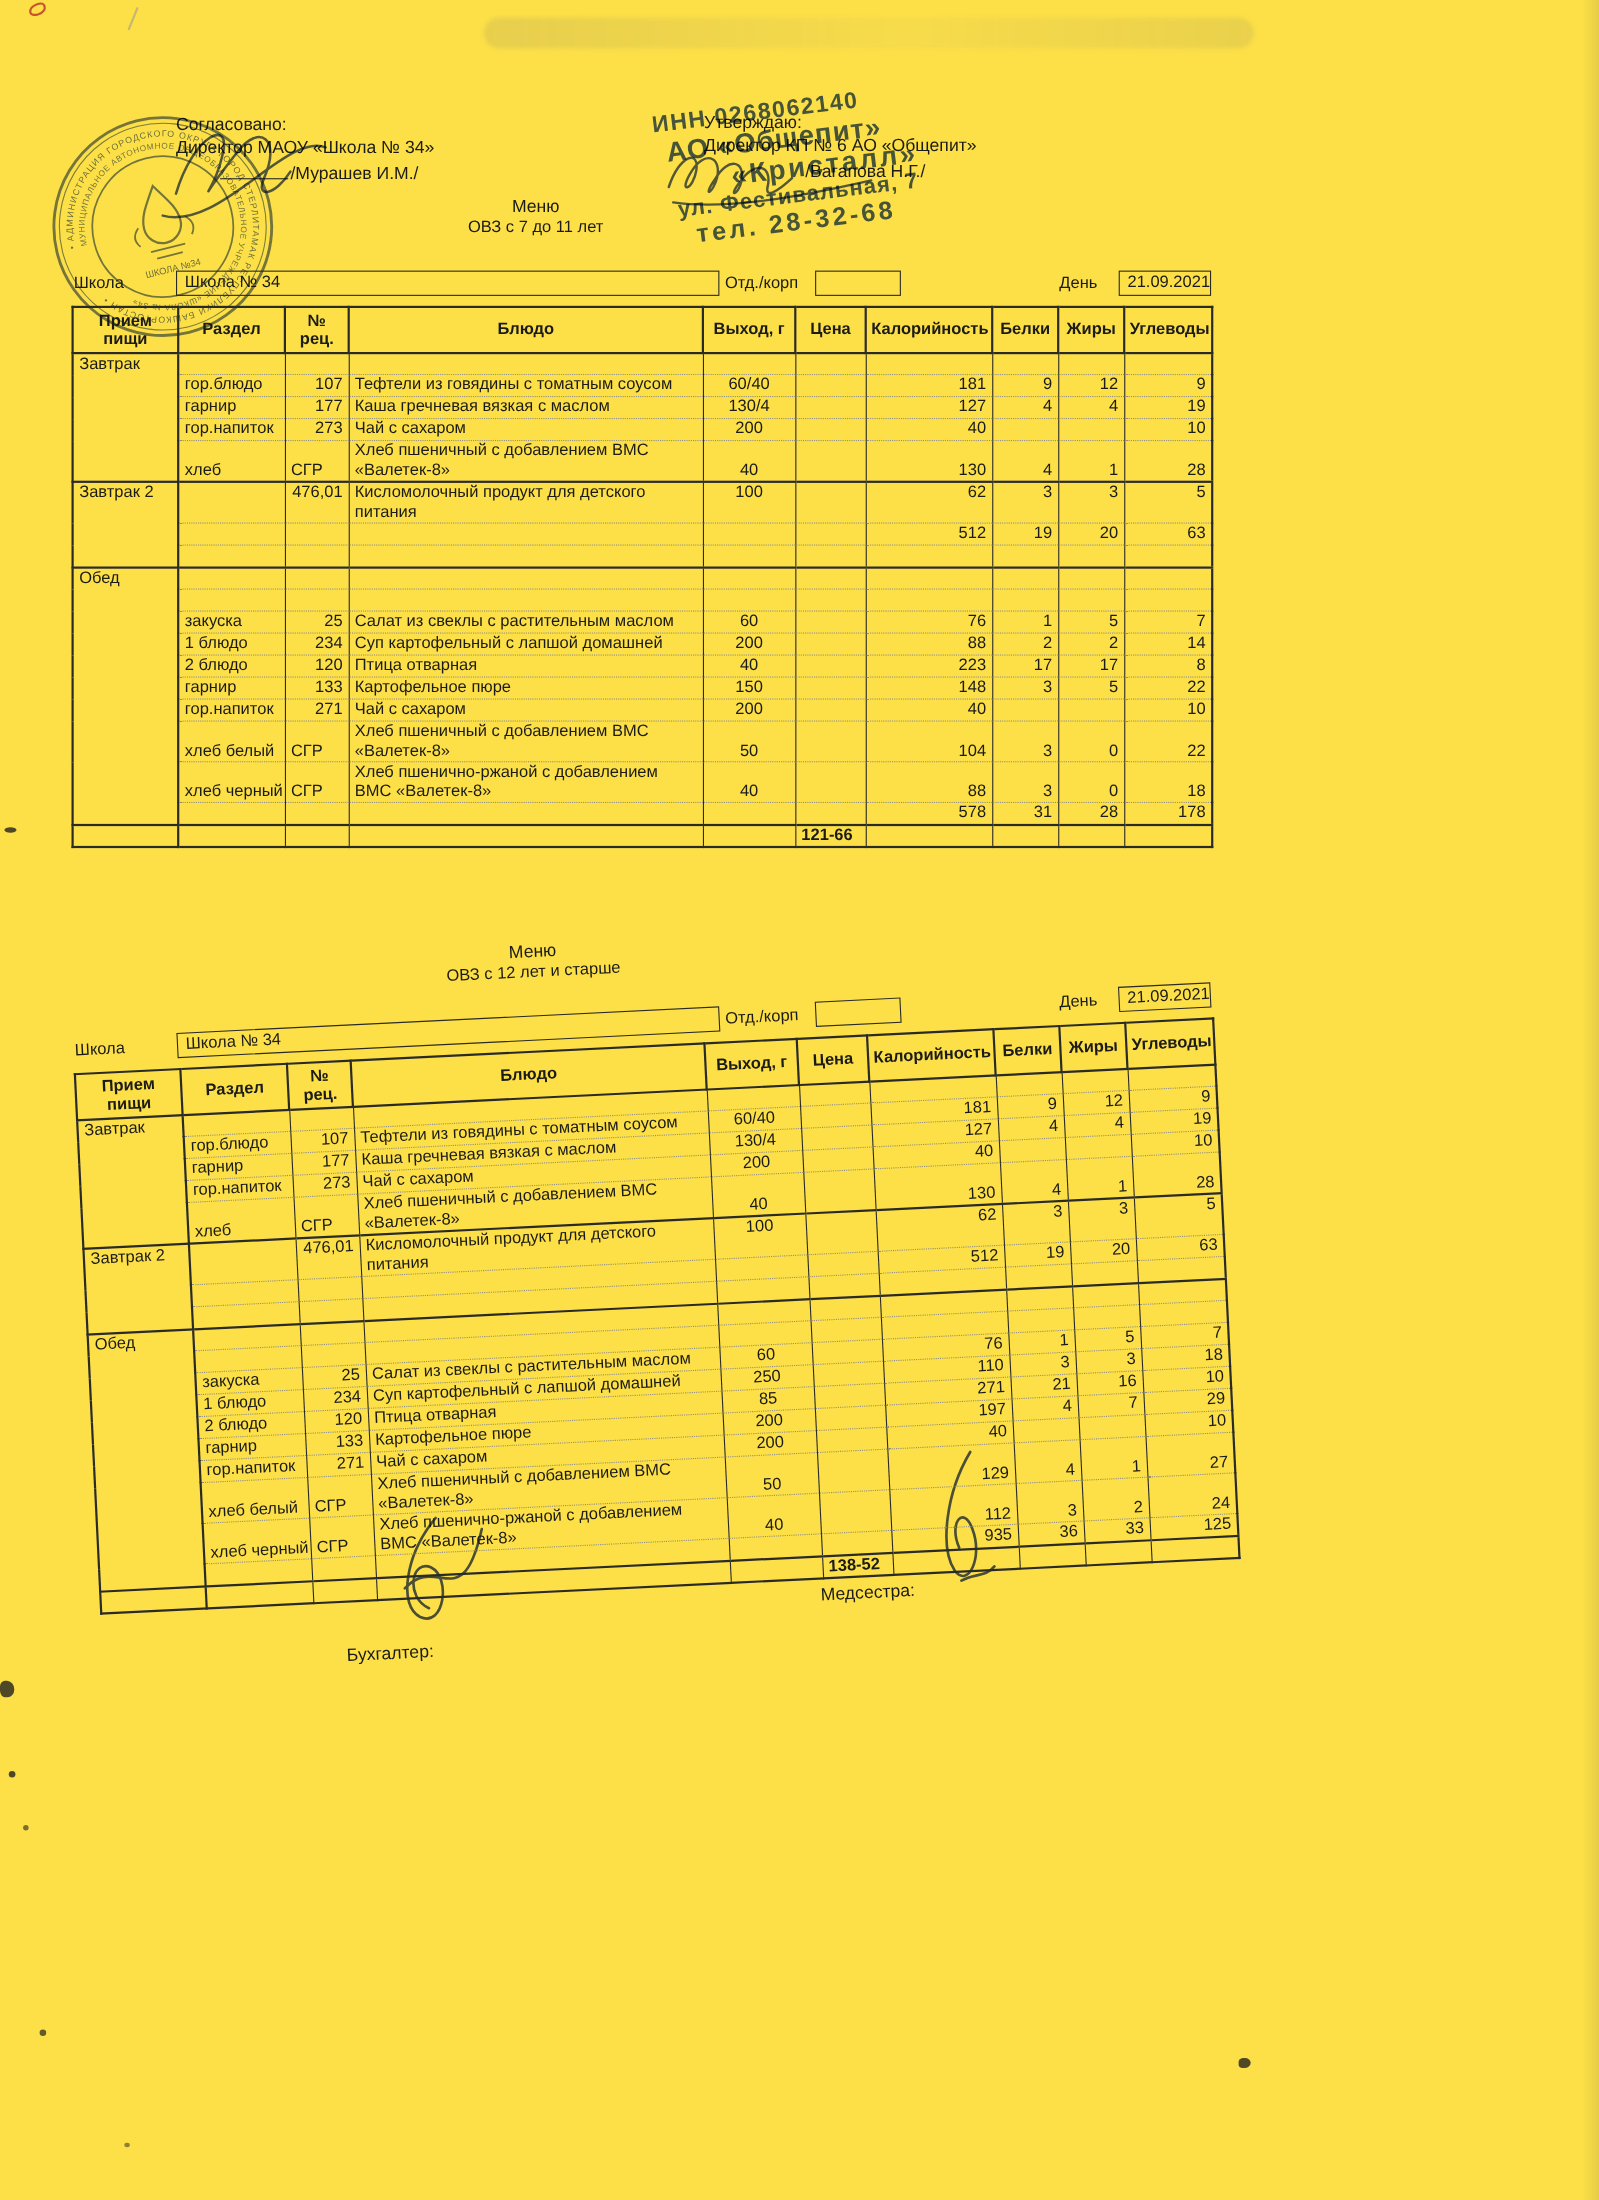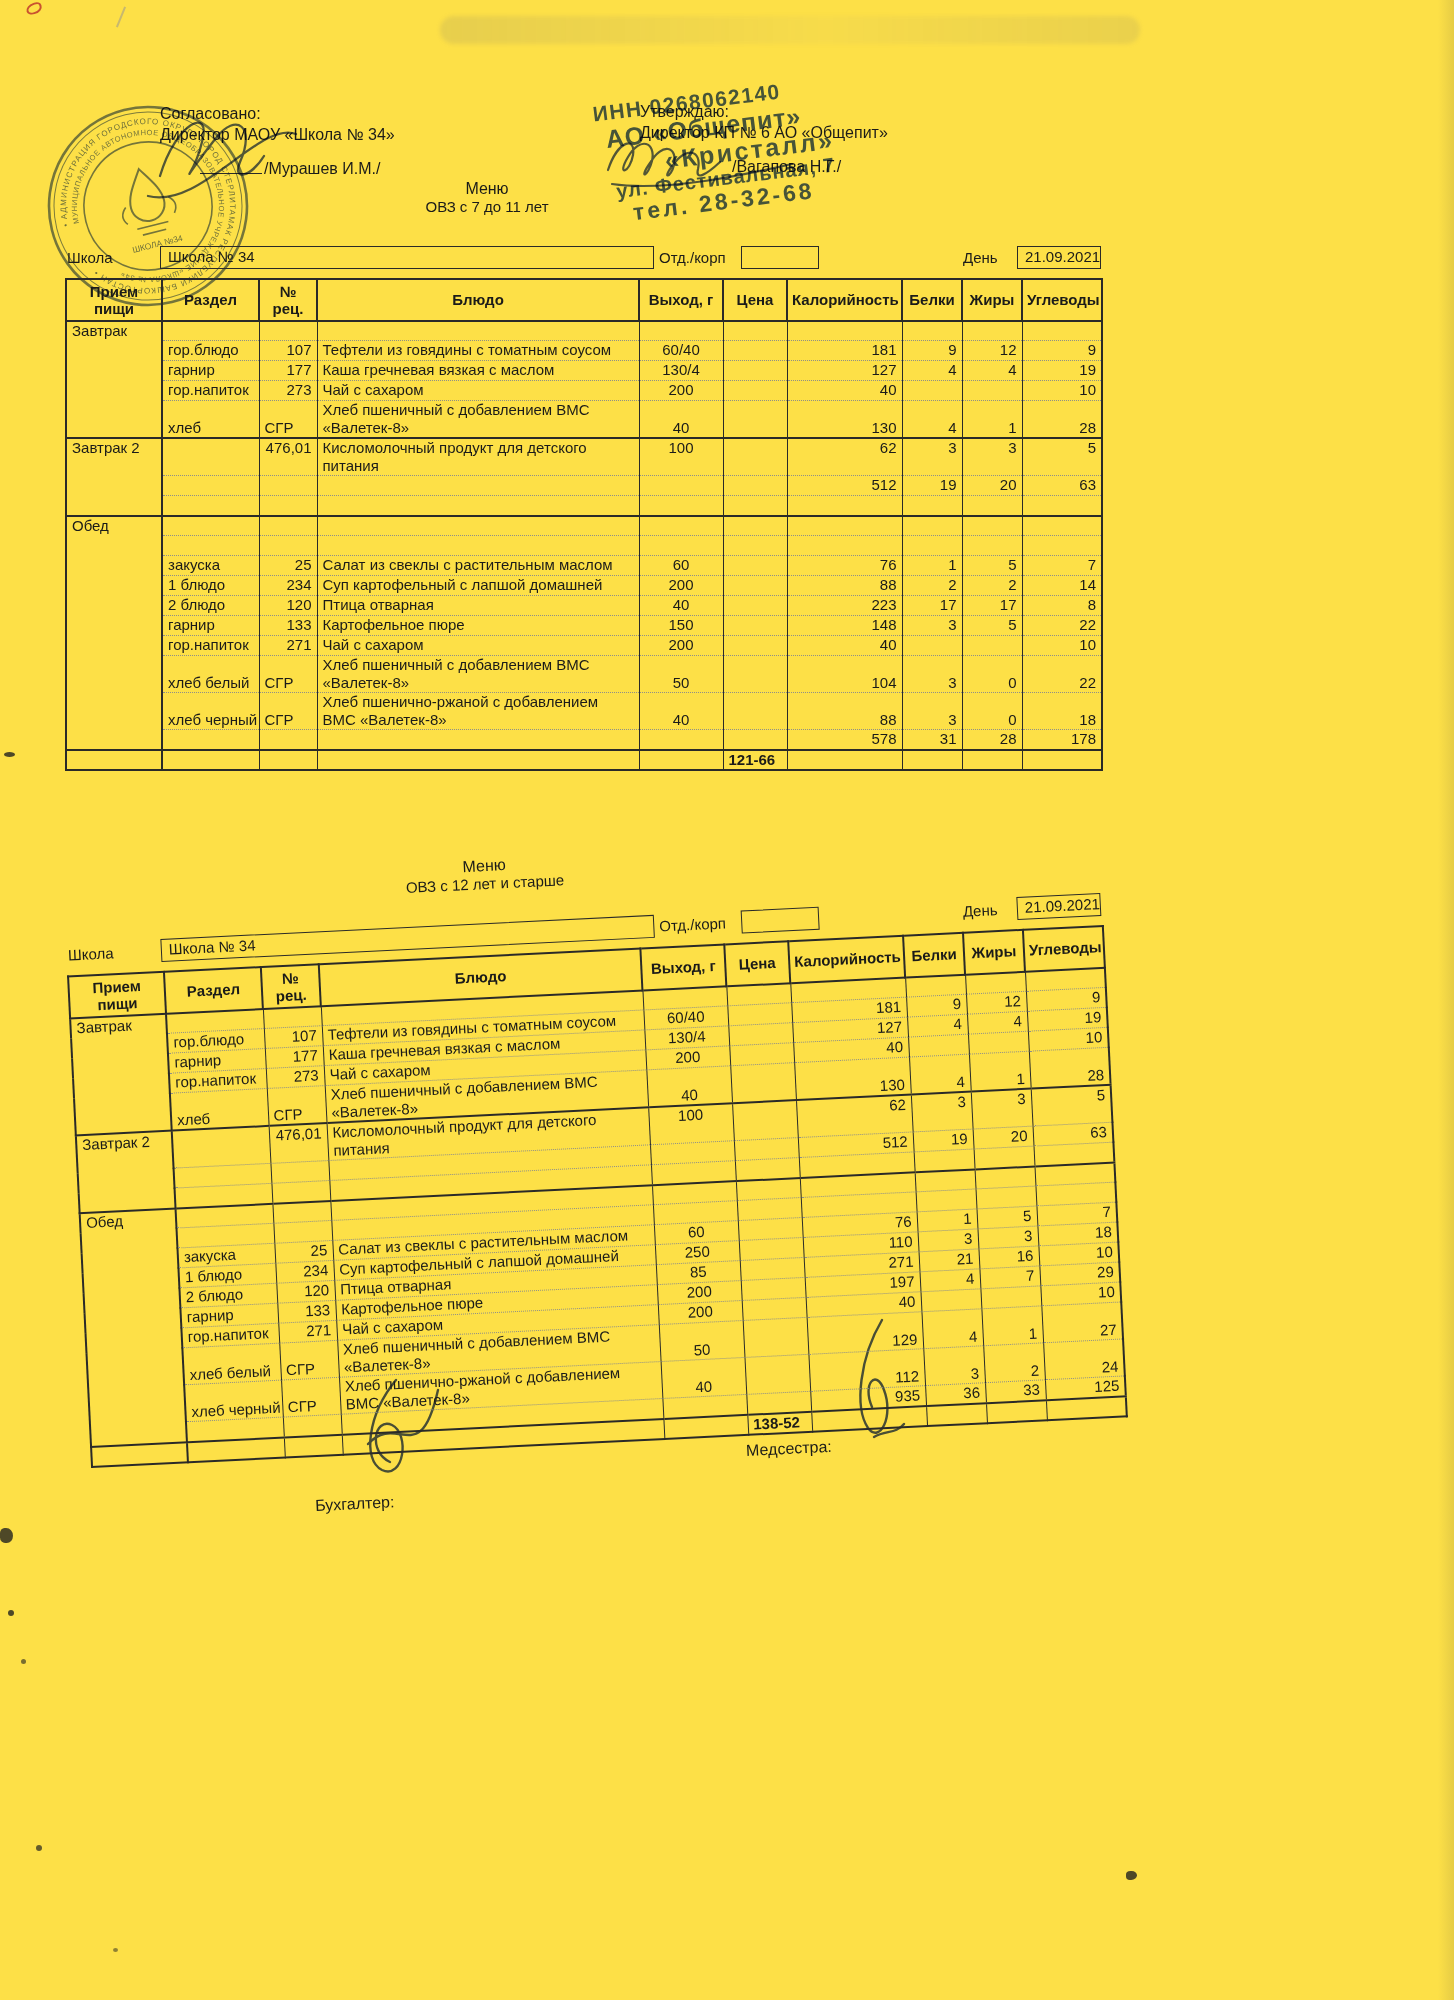--- a/index.html
+++ b/index.html
@@ -26,21 +26,21 @@
   .sp3{left:8px; top:1610px; width:6px; height:6px;}
   .sp4{left:21px; top:1659px; width:5px; height:5px; opacity:.6;}
   .sp5{left:1126px; top:1871px; width:11px; height:9px; border-radius:45% 55% 60% 40%;}
   .sp6{left:36px; top:1845px; width:6px; height:6px; opacity:.7;}
   .sp7{left:113px; top:1948px; width:5px; height:4px; opacity:.5;}
 
   
   .approve { position:absolute; line-height:1.3; font-size:16px; }
   .approve-left { left:160px; top:104px; }
   .approve-right{ left:640px; top:102px; }
-  .sig-line { margin-top:13px; margin-left:40px; white-space:nowrap; }
+  .sig-line { margin-top:3px; margin-left:40px; white-space:nowrap; }
   .uline { display:inline-block; width:62px; border-bottom:1.3px solid #2a2a28; height:14px; margin-right:2px; }
   .approve-right .sig-line { margin-left:92px; }
 
   
   .stamp-round { position:absolute; left:42px; top:100px; mix-blend-mode:multiply; opacity:.85; }
   
   .stamp-ink { position:absolute; left:598px; top:82px; width:330px;
     transform:rotate(-7deg); color:#2d49c0; font-weight:bold;
     mix-blend-mode:multiply; opacity:.88; line-height:1.12; }
   .stamp-ink .l1 { font-size:21px; letter-spacing:1.5px; }

